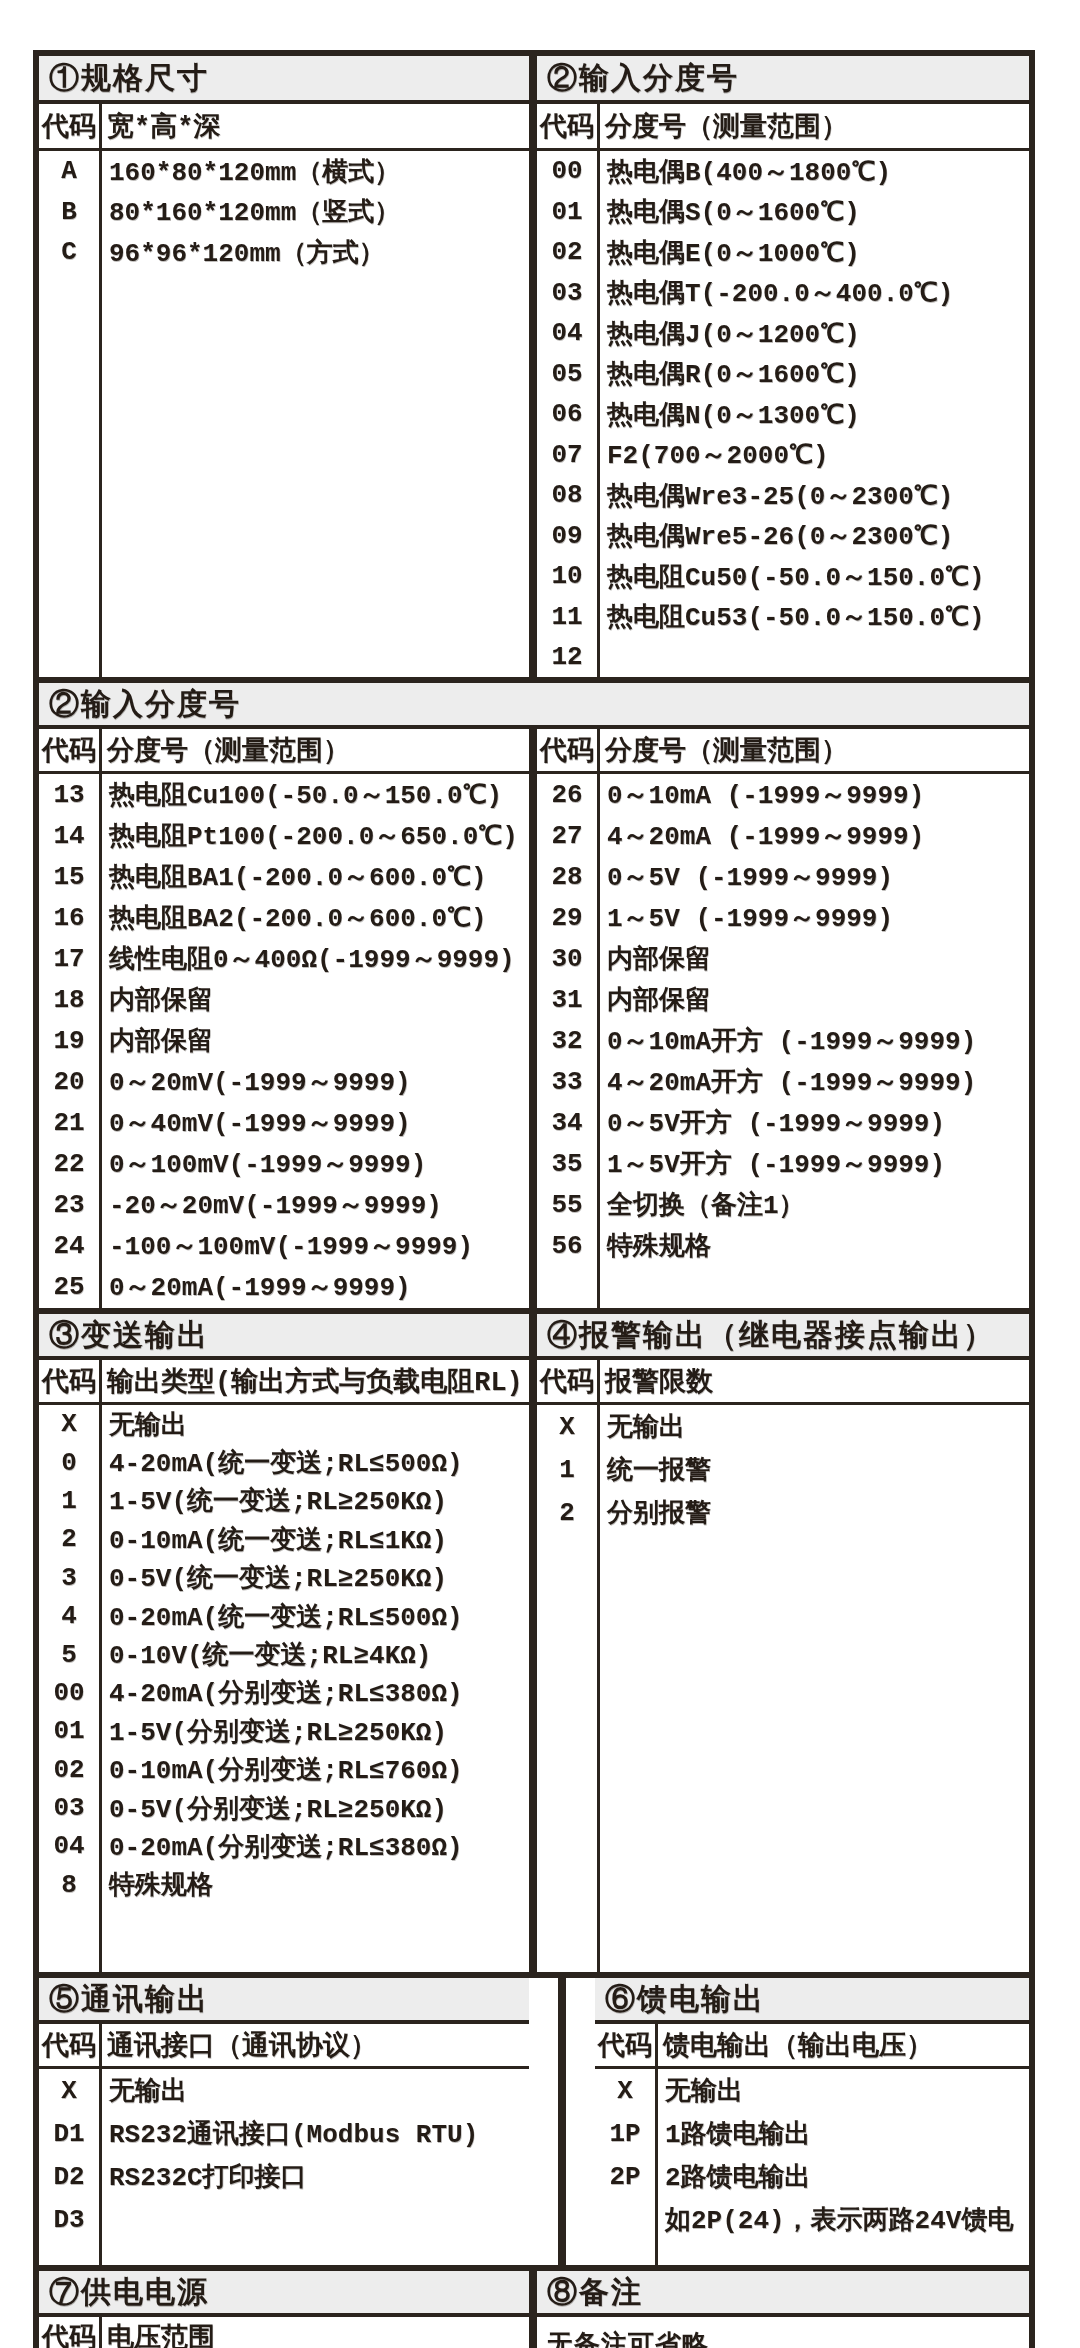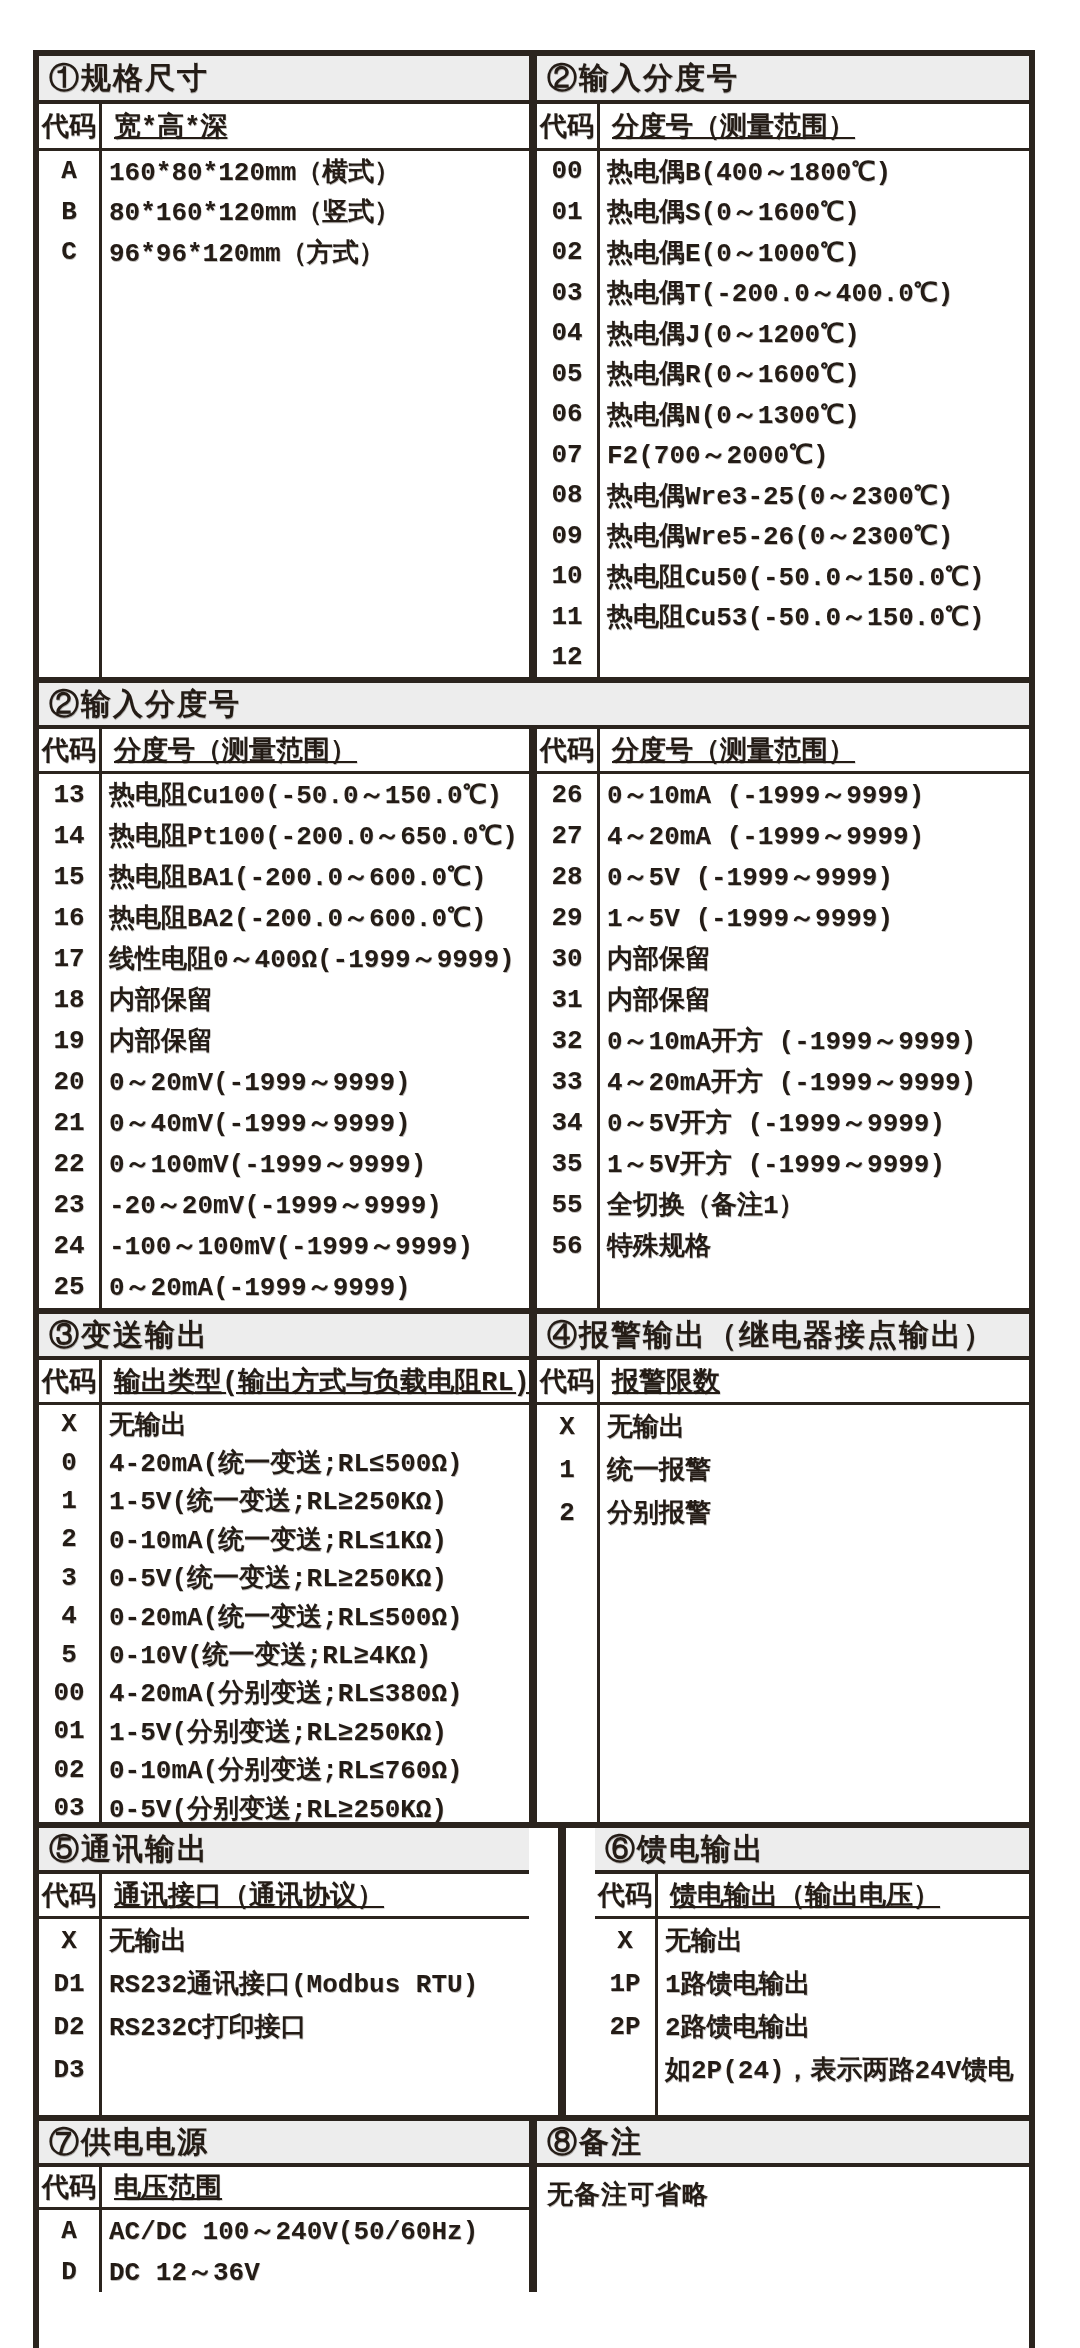--- a/index.html
+++ b/index.html
@@ -11,38 +11,38 @@
   }
   .wrap{
     position:absolute;left:33px;top:6px;width:990px;height:2331px;
     border:6px solid #2b241e;background:#fff;
     display:flex;flex-direction:column;margin-top:44px;
   }
   .band,.subhead,.pbody,.note-body{text-shadow:0.6px 0.6px 0 rgba(43,36,30,0.30);}
   .sep{height:6px;background:#2b241e;flex:none;}
   .pair{display:flex;align-items:stretch;flex:none;}
   .row1{height:621px;}
-  .row3{height:508px;}
+  .row3{height:658px;}
   .row4{height:287px;gap:29px;}
   .row5{height:171px;}
   .pcol-l{width:490px;flex:none;min-width:0;}
   .vdiv{width:8px;background:#2b241e;flex:none;}
   .pcol-r{flex:1;min-width:0;}
   .panel{height:100%;display:flex;flex-direction:column;min-width:0;}
   .band{
     height:44px;flex:none;background:#ededed;border-bottom:4px solid #2b241e;
     display:flex;align-items:center;padding-left:10px;
     font-size:30px;letter-spacing:2px;white-space:nowrap;overflow:hidden;
   }
   .row3 .band,.row4 .band,.row5 .band,.sec2 .band{height:42px;}
   .subhead{height:44px;flex:none;display:flex;border-bottom:3px solid #2b241e;font-size:27px;}
   .row3 .subhead,.row4 .subhead,.sec2 .subhead{height:42px;}
   .row5 .subhead{height:40px;}
   .codehdr{width:60px;flex:none;border-right:3px solid #2b241e;display:flex;align-items:center;justify-content:center;}
-  .valhdr{flex:1;min-width:0;display:flex;align-items:center;padding-left:12px;white-space:nowrap;overflow:hidden;letter-spacing:0;text-decoration:underline;}
+  .valhdr{flex:1;min-width:0;display:flex;align-items:center;padding-left:5px;white-space:nowrap;overflow:hidden;letter-spacing:0;}
   .pbody{flex:1;display:flex;font-size:26px;min-height:0;overflow:hidden;}
   .codes{width:60px;flex:none;border-right:3px solid #2b241e;display:flex;flex-direction:column;}
   .vals{flex:1;min-width:0;display:flex;flex-direction:column;}
   .prow{height:var(--rh,41px);flex:none;display:flex;align-items:center;justify-content:center;}
   .vrow{height:var(--rh,41px);flex:none;display:flex;align-items:center;padding-left:7px;white-space:nowrap;letter-spacing:0;}
   .row1 .pbody{--rh:40.5px;}
   .row3 .pcol-l .pbody{--rh:38.4px;}
   .row3 .pcol-r .pbody{--rh:43px;}
   .row4 .pbody{--rh:43px;}
   .row5 .pbody{--rh:41px;}

